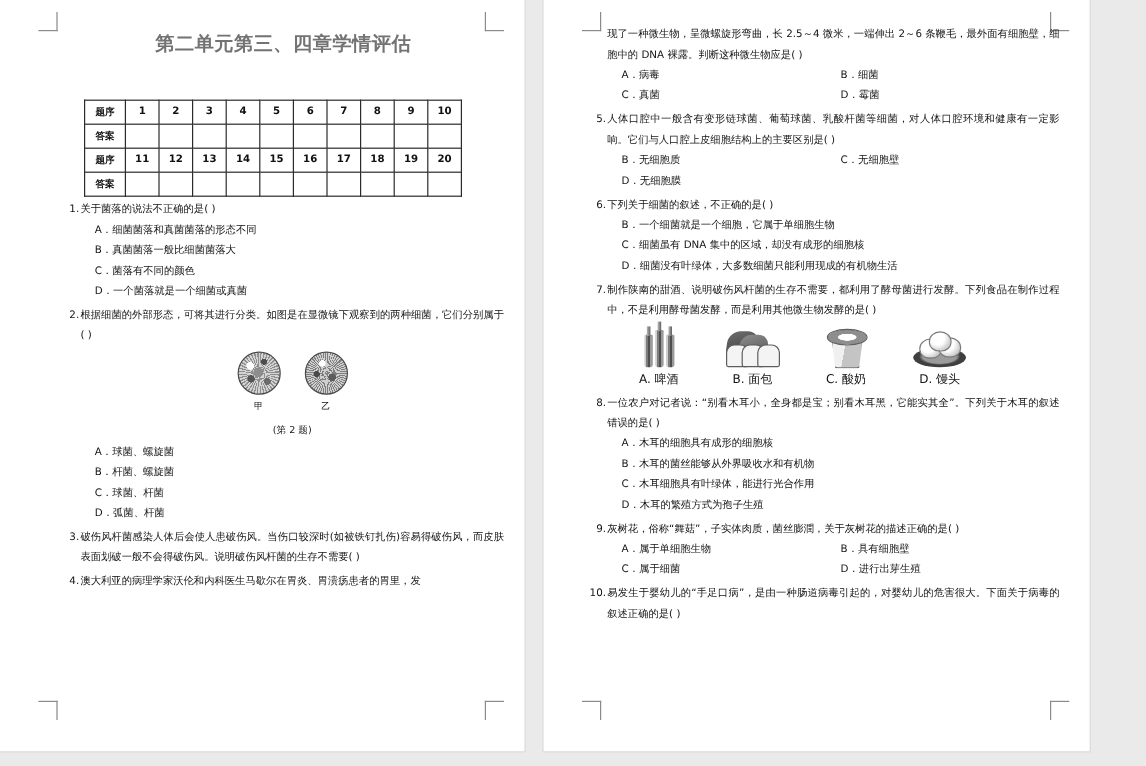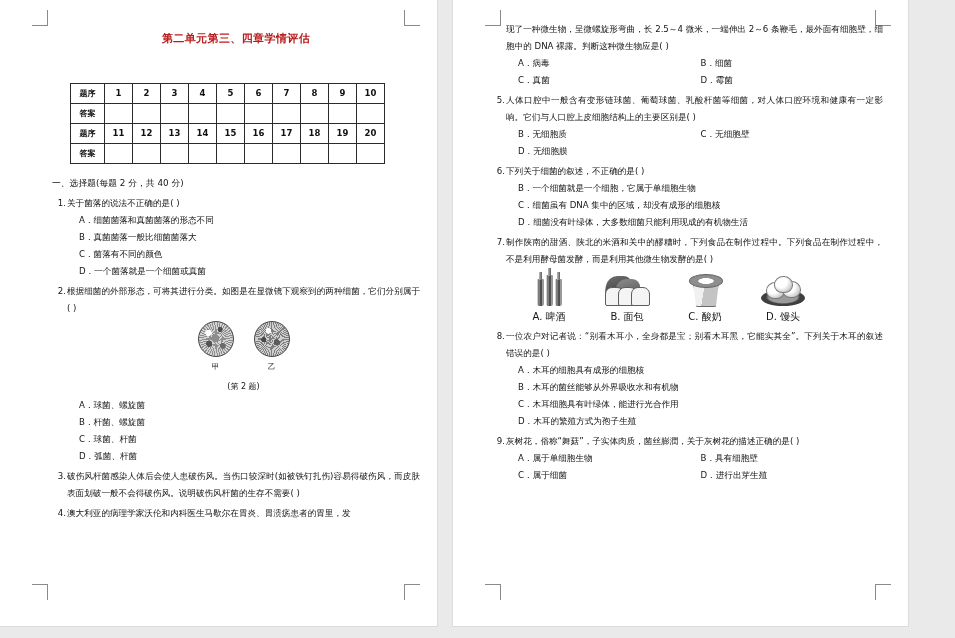--- a/index.html
+++ b/index.html
@@ -55,24 +55,25 @@
     font-size: 8.6px;
     line-height: 17px;
     color: #141414;
   }
   .content-left  { left: 52px; top: 18px; width: 368px; }
   .content-right { left: 38px; top: 18px; width: 392px; }
 
   .doc-title {
     text-align: center;
     font-weight: bold;
-    font-size: 11px;
+    font-size: 16px;
     letter-spacing: 0.4px;
     margin: 12px 0 0 0;
-    color: #b91c1c;
+    color: #737373;
+    font-family: Liberation Mono, monospace;
   }
 
   
   .answer-table-wrap { margin: 36px 0 0 18px; }
   table.answer-grid {
     border-collapse: collapse;
     table-layout: fixed;
   }
   table.answer-grid td {
     border: 1px solid #2b2b2b;
@@ -326,21 +327,20 @@
             <td></td>
             <td></td>
             <td></td>
             <td></td>
             <td></td>
           </tr>
         </tbody>
           </table>
       </div>
 
-      <div class="sect-title">一、选择题(每题 2 分，共 40 分)</div>
 
       <div class="q">
         <span class="qnum">1.</span>
         <div class="stem">关于菌落的说法不正确的是(    )</div>
         <div class="opts">
           <div class="opt">A．细菌菌落和真菌菌落的形态不同</div>
           <div class="opt">B．真菌菌落一般比细菌菌落大</div>
           <div class="opt">C．菌落有不同的颜色</div>
           <div class="opt">D．一个菌落就是一个细菌或真菌</div>
         </div>
@@ -429,21 +429,21 @@
         <div class="stem">下列关于细菌的叙述，不正确的是(    )</div>
         <div class="opts">
           <div class="opt">B．一个细菌就是一个细胞，它属于单细胞生物</div>
           <div class="opt">C．细菌虽有 DNA 集中的区域，却没有成形的细胞核</div>
           <div class="opt">D．细菌没有叶绿体，大多数细菌只能利用现成的有机物生活</div>
         </div>
       </div>
 
       <div class="q">
         <span class="qnum">7.</span>
-        <div class="stem">制作陕南的甜酒、陕北的米酒和关中的醪糟时，下列食品在制作过程中。下列食品在制作过程中，不是利用酵母菌发酵，而是利用其他微生物发酵的是(    )</div>
+        <div class="stem">制作陕南的甜酒、说明破伤风杆菌的生存不需要，都利用了酵母菌进行发酵。下列食品在制作过程中，不是利用酵母菌发酵，而是利用其他微生物发酵的是(    )</div>
         <div class="fig-q7">
           <div class="row-imgs">
             <div class="slot">
               <div class="bottles">
                 <div class="bottle"></div>
                   <div class="bottle tall"></div>
                   <div class="bottle"></div>
               </div>
             </div>
             <div class="slot">
@@ -494,17 +494,21 @@
         <span class="qnum">9.</span>
         <div class="stem">灰树花，俗称“舞菇”，子实体肉质，菌丝膨潤，关于灰树花的描述正确的是(    )</div>
         <div class="opts two-col">
           <div class="opt">A．属于单细胞生物</div>
           <div class="opt">B．具有细胞壁</div>
           <div class="opt">C．属于细菌</div>
           <div class="opt">D．进行出芽生殖</div>
         </div>
       </div>
 
+      <div class="q">
+        <span class="qnum wide">10.</span>
+        <div class="stem">易发生于婴幼儿的“手足口病”，是由一种肠道病毒引起的，对婴幼儿的危害很大。下面关于病毒的叙述正确的是(    )</div>
+      </div>
 
     </div>
   </div>
 
 </div>
 
 </body></html>

